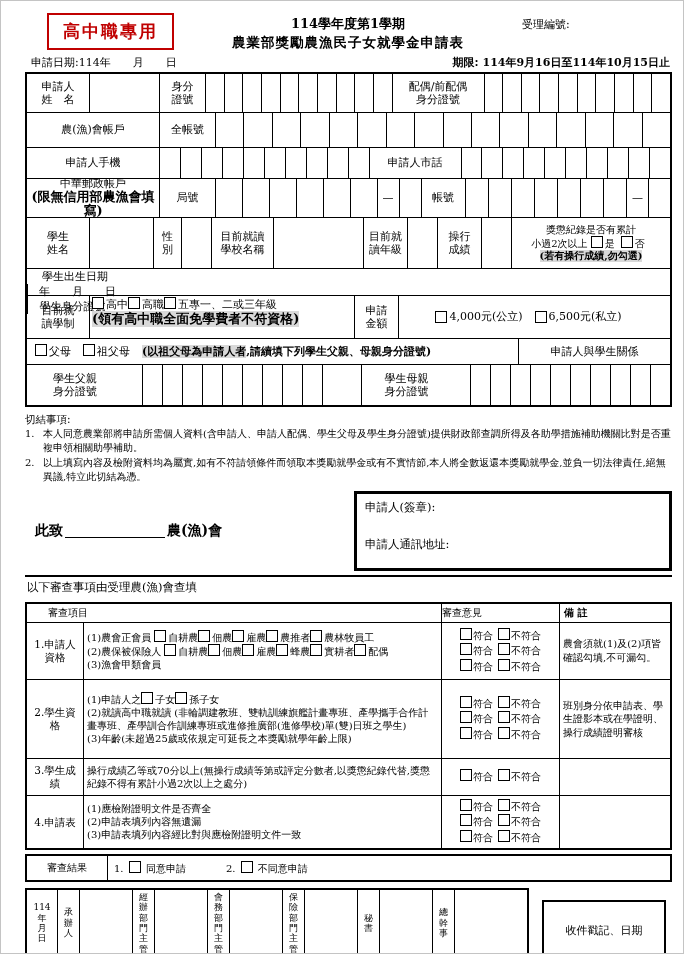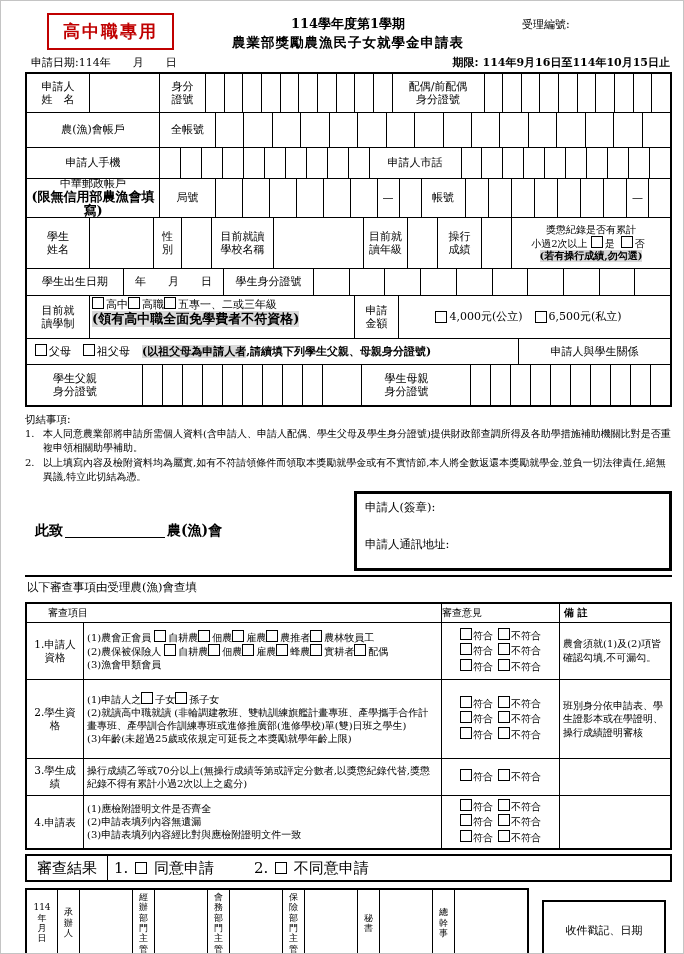--- a/index.html
+++ b/index.html
@@ -22,21 +22,21 @@
   .tr{display:flex;border-top:1px solid #000;align-items:stretch;}
   .tr:first-child{border-top:none;}
   .td{border-left:1px solid #000;box-sizing:border-box;display:flex;align-items:center;justify-content:center;font-size:11px;text-align:center;line-height:1.2;padding:1px 2px;}
   .td:first-child{border-left:none;}
   .td.grow{flex:1;}
   .td.left{justify-content:flex-start;text-align:left;}
   .boxes{display:flex;flex:1;padding:0;align-items:stretch;}
   .box{flex:1;}
   .box + .box{border-left:1px solid #000;}
   .h38{height:38px;} .h30{height:30px;} .h34{height:34px;} .h50{height:50px;}
-  .h26{height:26px;} .h42{height:42px;} .h25{height:25px;} .h40{height:40px;gap:19px;}
+  .h26{height:26px;flex-direction:column;} .h42{height:42px;} .h25{height:25px;} .h40{height:40px;gap:19px;}
   .w62{width:62px;} .w70{width:70px;} .w46{width:46px;} .w92{width:92px;}
   .w132{width:132px;} .w56{width:56px;} .w44{width:44px;} .w22{width:22px;}
   .w28{width:28px;} .w30c{width:30px;} .w64{width:64px;} .w90{width:90px;}
   .w96{width:96px;} .w100{width:100px;} .w152{width:152px;}
   .w265{width:265px;}
   .small{font-size:13px;line-height:1.1;}
   .cb{display:inline-block;width:10px;height:10px;border:1px solid #000;background:#fff;vertical-align:-1px;margin-right:2px;flex:none;}
   .opts .optl{margin-right:12px;}
   .opts.tight .optl{margin-right:0;}
   .opts.gap6 .optl{margin-right:6px;}
@@ -57,21 +57,21 @@
   .rev .td{font-size:10px;padding:2px 3px;}
   .rev .name{font-size:10.5px;}
   .rev .items{flex-direction:column;align-items:flex-start;justify-content:center;}
   .item{text-align:left;line-height:1.3;}
   .opcell{flex-direction:column;justify-content:center;}
   .op-line{white-space:nowrap;line-height:1.55;}
   .op-line .cb{margin-right:1px;}
   .notecell{font-size:9.5px;text-align:left;justify-content:flex-start;align-items:center;line-height:1.35;}
   .w118{width:118px;} .w111{width:111px;}
   .result{margin-top:4px;}
-  .result .td{font-size:15px;}
+  .result .td{font-size:10px;}
   .res-item{margin-right:40px;}
   .res-item .cb{margin:0 2px;}
   
   .signoff-wrap{position:relative;margin-top:6px;height:74px;}
   .signoff{width:500px;}
   .signoff .td{font-size:9px;line-height:1.15;padding:1px;}
   .h66{height:66px;}
   .w30s{width:30px;} .w22s{width:22px;} .w53{width:53px;}
   .stampbox{position:absolute;right:6px;top:12px;width:120px;height:58px;border:2px solid #000;display:flex;align-items:center;justify-content:center;font-size:11px;}
   .field{background:#fff;}

